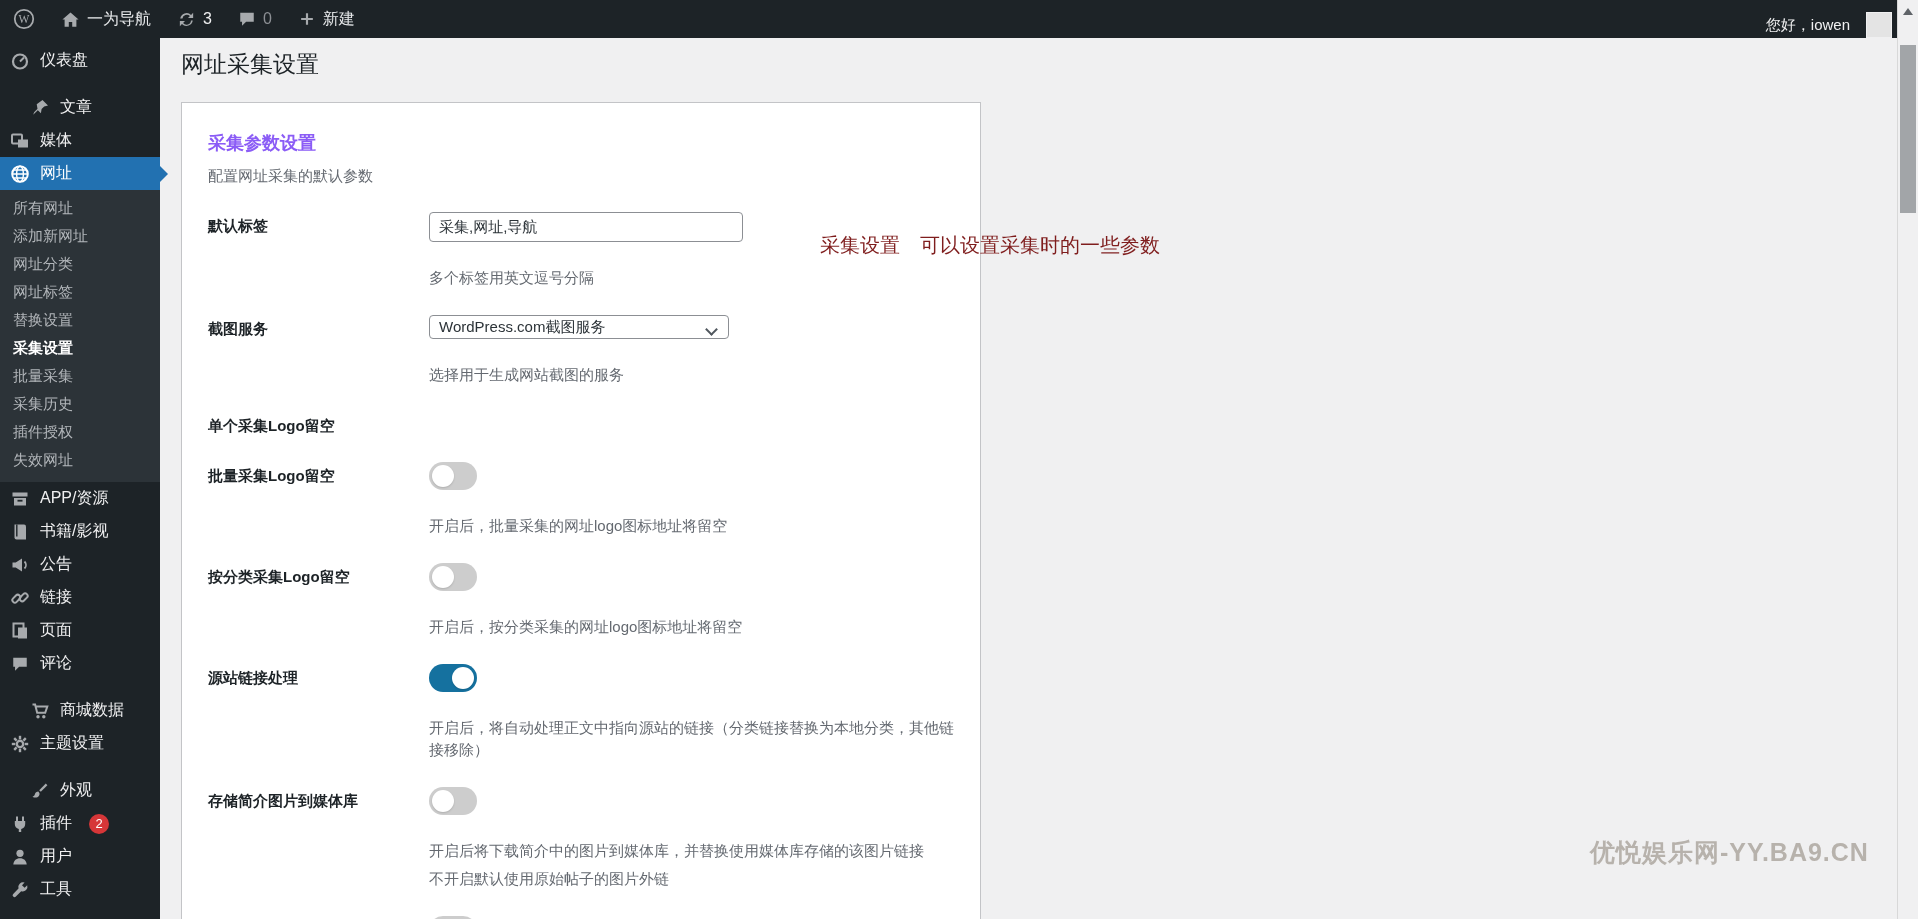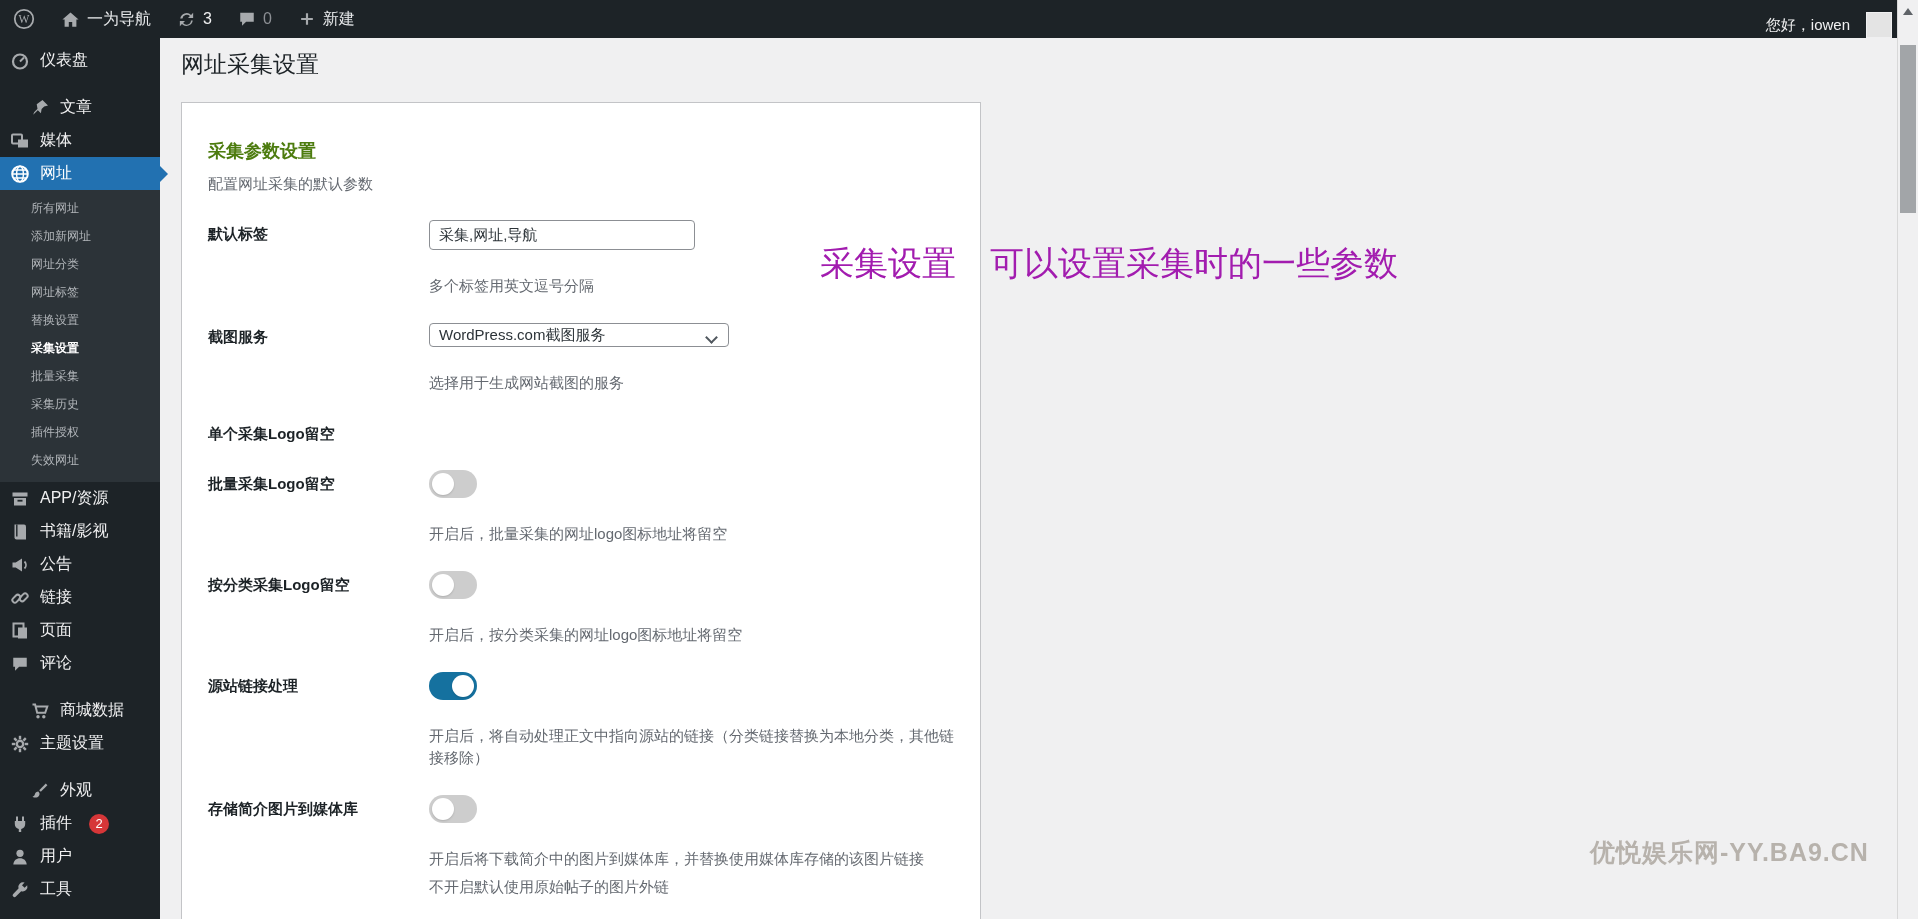--- a/index.html
+++ b/index.html
@@ -37,49 +37,49 @@
   .mi.gap { margin-top:14px;margin-left:20px; }
   .mi.active { background:#2271b1; color:#fff; }
   .mi.active .ico { color:#fff; }
   .mi.active .arrow {
     position:absolute; right:-8px; top:50%; margin-top:-8px; width:0; height:0;
     border-top:8px solid transparent; border-bottom:8px solid transparent;
     border-left:8px solid #2271b1;
   }
   .submenu { background:#2c3338; padding:4px 0 8px; }
   .smi {
-    height:28px; display:flex; align-items:center; padding-left:31px;
-    color:#b2b6ba; font-size:12px; cursor:pointer;text-align:right;
+    height:28px; display:flex; align-items:center; padding-left:13px;
+    color:#b2b6ba; font-size:15px; cursor:pointer;text-align:right;
   }
   .smi.current { color:#fff; font-weight:700; }
   .badge {
     margin-left:7px; min-width:20px; height:20px; border-radius:10px; background:#d63638;
     color:#fff; font-size:13px; display:inline-flex; align-items:center; justify-content:center;
     padding:0 4px;
   }
 
   
   .content {
     position:absolute; left:160px; top:38px; width:1737px; height:881px;
     background:#f0f0f1; overflow:hidden;
   }
   h1.page-title {
     margin:10px 0 0 21px; font-size:23px; font-weight:400; color:#1d2327; line-height:32px;
   }
   .card {
     margin:22px 0 0 21px; width:800px; background:#fff;
     border:1px solid #c3c4c7; padding:24px 16px 60px 26px;
   }
-  .card h2 { margin:12px 0 12px; font-size:18px; font-weight:700; color:#4d7c0f; }
+  .card h2 { margin:4px 0 12px; font-size:18px; font-weight:700; color:#8b5cf6; }
   .card .desc { margin:0 0 26px; font-size:15px; color:#646970; }
   .row { display:flex; margin-bottom:26px; }
   .row-label { width:221px; flex:none; font-size:15px; font-weight:700; color:#1d2327; padding-top:5px; }
   .control { flex:1; min-width:0; }
   .text-input {
-    width:266px; height:30px; border:1px solid #8c8f94; border-radius:4px;
+    width:314px; height:30px; border:1px solid #8c8f94; border-radius:4px;
     padding:0 9px; font-size:15px; color:#2c3338; background:#fff;
     font-family:"Liberation Sans", sans-serif;
   }
   .select {
     width:300px; height:24px; border:1px solid #8c8f94; border-radius:4px; background:#fff;
     display:flex; align-items:center; padding:0 30px 0 9px; font-size:15px; color:#2c3338;
     position:relative; cursor:pointer;
   }
   .select .chev {
     position:absolute; right:12px; top:9px; width:9px; height:9px;
@@ -92,21 +92,21 @@
   .toggle .knob {
     position:absolute; top:3px; left:3px; width:22px; height:22px; border-radius:50%;
     background:#fff; box-shadow:0 1px 2px rgba(0,0,0,.15);
   }
   .toggle.on { background:#15719f; }
   .toggle.on .knob { left:auto; right:3px; }
   .help { margin-top:25px; font-size:15px; color:#646970; line-height:22px; max-width:546px; }
   .help + .help { margin-top:6px; }
 
   .annotation {
-    position:absolute; left:660px; top:203px; font-size:34px; color:#a21caf;
+    position:absolute; left:660px; top:194px; font-size:20px; color:#7f1d1d;
     white-space:pre; z-index:20;
   }
   .watermark {
     position:absolute; left:1430px; top:798px; font-size:25px; font-weight:700;
     color:#b7b2ac; letter-spacing:1px; z-index:10;
   }
 
   
   .scrollbar {
     position:absolute; right:0; top:0; width:21px; height:919px;

